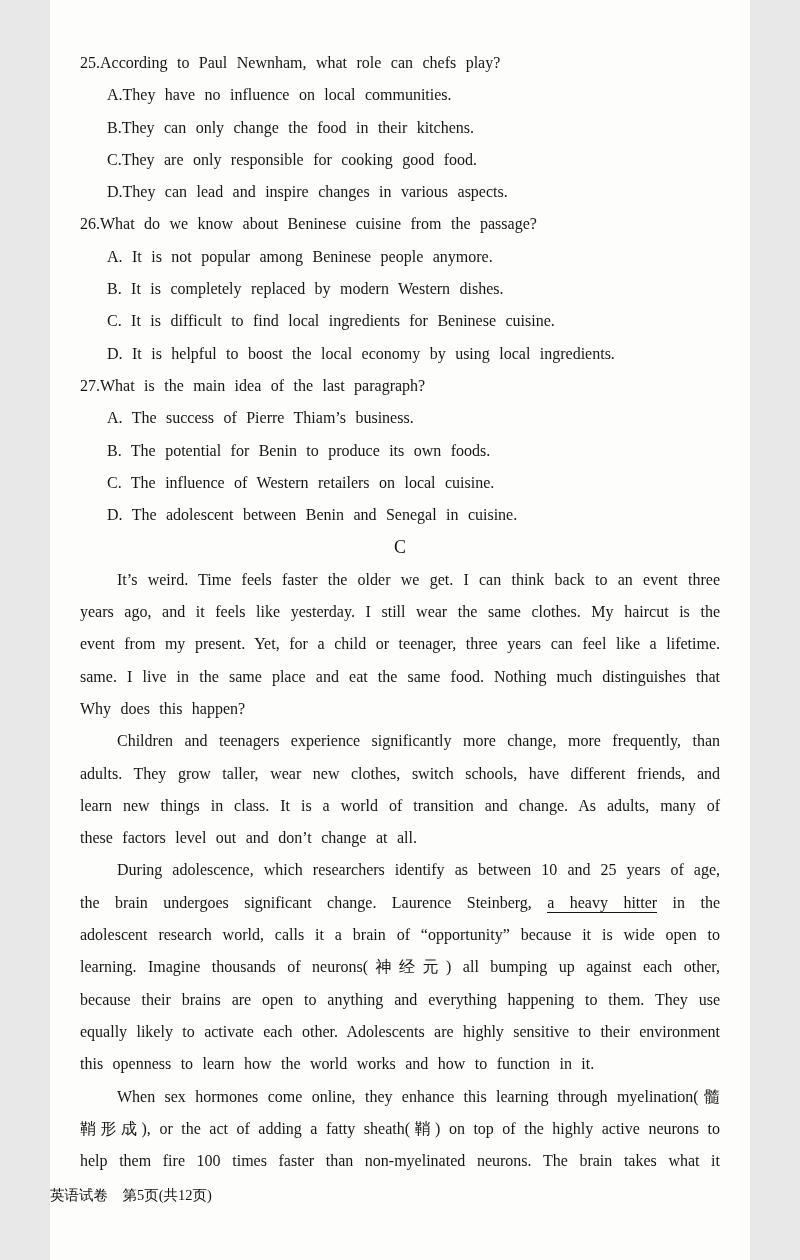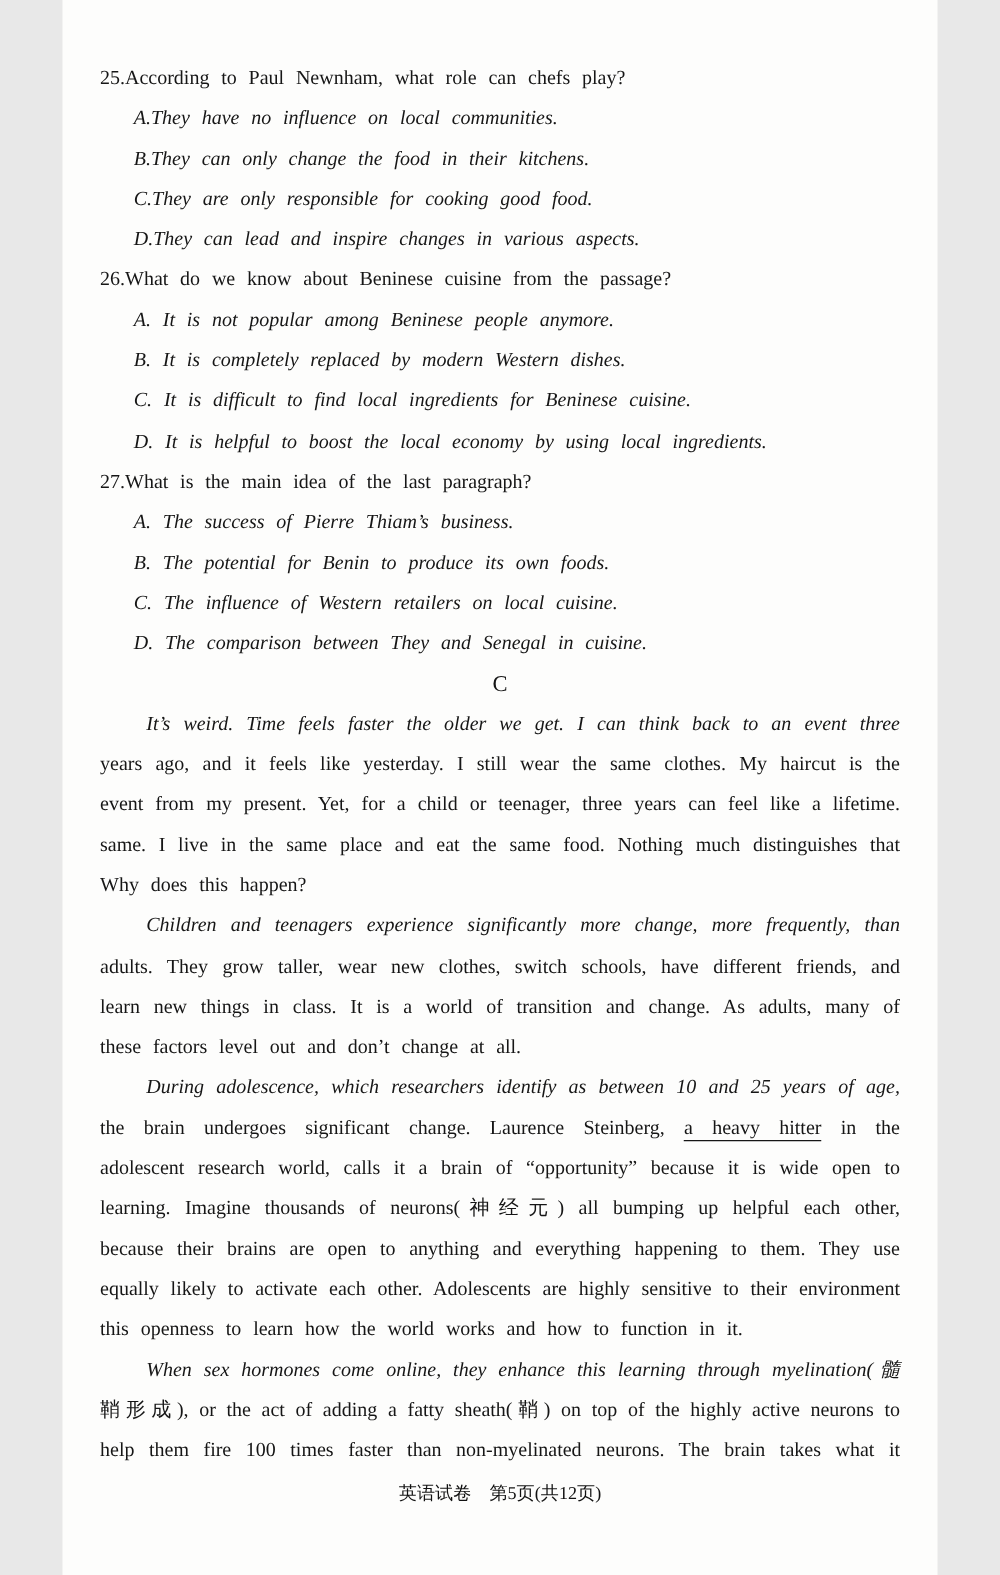--- a/index.html
+++ b/index.html
@@ -23,50 +23,47 @@
   }
   .line {
     line-height: 32.3px;
     white-space: nowrap;
   }
   .stem, .option, .lastline {
     word-spacing: 0.34em;
   }
   .option {
     padding-left: 27px;
-    font-style: italic;
   }
   .section-heading {
     line-height: 32.3px;
     text-align: center;
     font-size: 18px;
   }
   .pline {
     line-height: 32.3px;
     white-space: normal;
     text-align: justify;
     text-align-last: justify;
     word-spacing: 0;
   }
   .pline.last {
     text-align-last: left;
     word-spacing: 0.34em;
   }
   .pline.indent {
     text-indent: 37px;
-    font-style: italic;
   }
   .em {
     font-weight: normal;
     border-bottom: 1.6px solid #161616;
     padding-bottom: 1px;
   }
   .footer {
     margin-top: 7px;
-    text-align: center;
     font-size: 14.5px;
     line-height: 22px;
     color: #111;
   }
 </style>
 </head>
 <body>
 
 <div class="page">
   <div class="content">
@@ -83,21 +80,21 @@
           <div class="line option">A. It is not popular among Beninese people anymore.</div>
           <div class="line option">B. It is completely replaced by modern Western dishes.</div>
           <div class="line option">C. It is difficult to find local ingredients for Beninese cuisine.</div>
           <div class="line option">D. It is helpful to boost the local economy by using local ingredients.</div>
         </div>
         <div>
           <div class="line stem">27.What is the main idea of the last paragraph?</div>
           <div class="line option">A. The success of Pierre Thiam’s business.</div>
           <div class="line option">B. The potential for Benin to produce its own foods.</div>
           <div class="line option">C. The influence of Western retailers on local cuisine.</div>
-          <div class="line option">D. The comparison between They and Senegal in cuisine.</div>
+          <div class="line option">D. The adolescent between Benin and Senegal in cuisine.</div>
         </div>
       </div>
     <div class="section-heading">C</div>
     <div id="passage">
         <div>
           <div class="pline indent"><span>It’s weird. Time feels faster the older we get. I can think back to an event three</span></div>
           <div class="pline"><span>years ago, and it feels like yesterday. I still wear the same clothes. My haircut is the</span></div>
           <div class="pline"><span>event from my present. Yet, for a child or teenager, three years can feel like a lifetime.</span></div>
           <div class="pline"><span>same. I live in the same place and eat the same food. Nothing much distinguishes that</span></div>
           <div class="pline last lastline"><span>Why does this happen?</span></div>
@@ -105,21 +102,21 @@
         <div>
           <div class="pline indent"><span>Children and teenagers experience significantly more change, more frequently, than</span></div>
           <div class="pline"><span>adults. They grow taller, wear new clothes, switch schools, have different friends, and</span></div>
           <div class="pline"><span>learn new things in class. It is a world of transition and change. As adults, many of</span></div>
           <div class="pline last lastline"><span>these factors level out and don’t change at all.</span></div>
         </div>
         <div>
           <div class="pline indent"><span>During adolescence, which researchers identify as between 10 and 25 years of age,</span></div>
           <div class="pline"><span>the brain undergoes significant change. Laurence Steinberg, </span><span class="em">a heavy hitter</span><span> in the</span></div>
           <div class="pline"><span>adolescent research world, calls it a brain of “opportunity” because it is wide open to</span></div>
-          <div class="pline"><span>learning. Imagine thousands of neurons(神经元) all bumping up helpful each other,</span></div>
+          <div class="pline"><span>learning. Imagine thousands of neurons(神经元) all bumping up against each other,</span></div>
           <div class="pline"><span>because their brains are open to anything and everything happening to them. They use</span></div>
           <div class="pline"><span>equally likely to activate each other. Adolescents are highly sensitive to their environment</span></div>
           <div class="pline last lastline"><span>this openness to learn how the world works and how to function in it.</span></div>
         </div>
         <div>
           <div class="pline indent"><span>When sex hormones come online, they enhance this learning through myelination(髓</span></div>
           <div class="pline"><span>鞘形成), or the act of adding a fatty sheath(鞘) on top of the highly active neurons to</span></div>
           <div class="pline"><span>help them fire 100 times faster than non-myelinated neurons. The brain takes what it</span></div>
         </div>
       </div>

